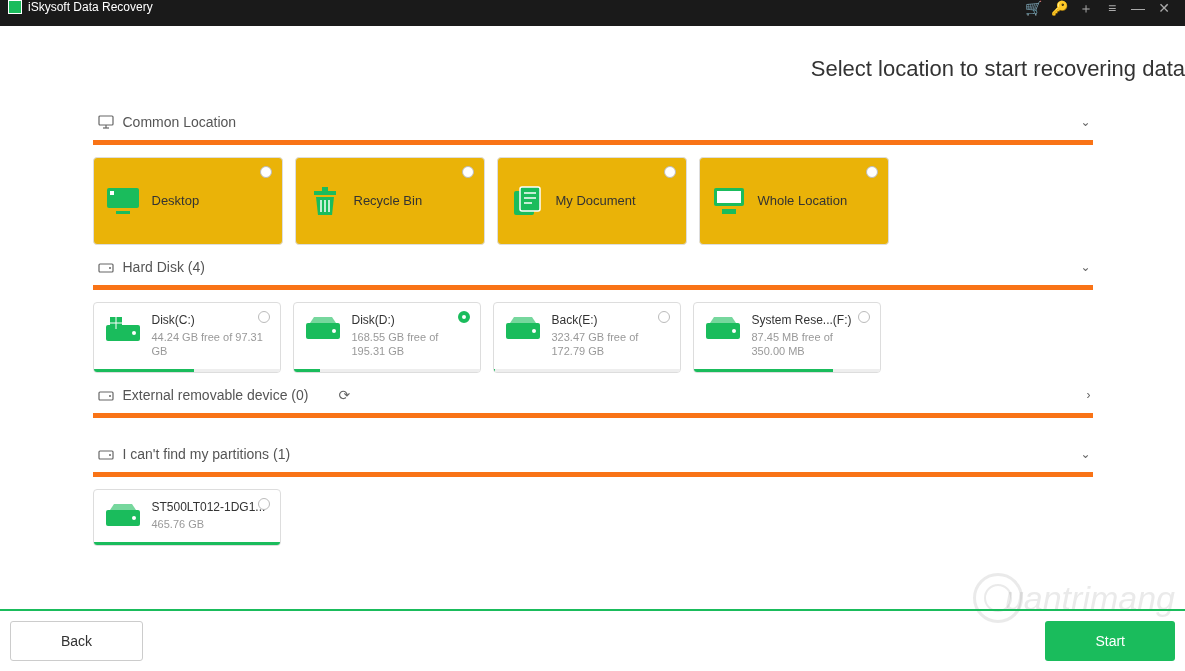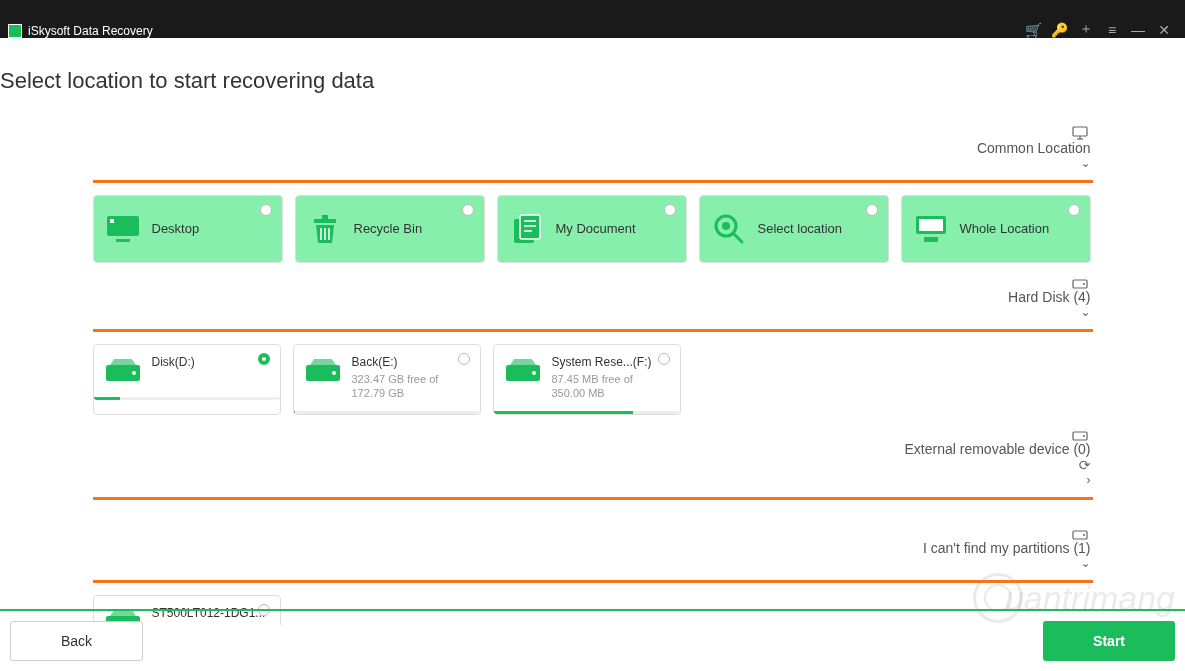--- a/index.html
+++ b/index.html
@@ -1,22 +1,22 @@
 <!DOCTYPE html>
 <html><head>
 <meta charset="utf-8">
 <style>
 * { margin: 0; padding: 0; box-sizing: border-box; font-family: "Segoe UI", Arial, sans-serif; }
 body { width: 1185px; height: 671px; background: #fff; overflow: hidden; position: relative; }
 
 .title-bar {
-  height: 38px;
+  height: 26px;
   background: #1a1a1a;
   display: flex;
-  align-items: flex-end;
+  align-items: flex-start;
   padding: 0 8px;
   color: #fff;
   font-size: 12px;
 }
 .title-bar .logo {
   width: 14px; height: 14px;
   background: #1abc5c;
   border: 1px solid #fff;
   margin-right: 6px;
 }
@@ -25,60 +25,59 @@
 .title-bar .ctl.cart { color: #e74c3c; }
 .title-bar .ctl.key { color: #1abc5c; }
 
 .main-area {
   height: calc(100% - 22px - 62px);
   padding: 30px 0 10px;
   overflow-y: auto;
 }
 
 .page-title {
-  text-align: left;
+  text-align: right;
   font-size: 22px;
   color: #333;
   font-weight: 400;
   margin-bottom: 22px;
 }
 
 .section {
   width: 1000px;
   margin: 0 auto;
 }
 .section-header {
   display: flex;
-  align-items: flex-end;
+  align-items: center;
   padding: 10px 2px;
-  border-bottom: 3px solid #f97316;
+  border-bottom: 5px solid #f97316;
   color: #555;
   font-size: 14px;
   cursor: pointer;
-  flex-direction: column;
 }
 .section-header .sh-icon { width: 22px; display: flex; justify-content: center; color: #666; }
 .section-header .sh-label { margin-left: 6px; }
 .section-header .sh-refresh { margin-left: 30px; color: #666; font-size: 14px; }
 .section-header .sh-spacer { flex: 1; }
 .section-header .sh-chevron { color: #666; font-size: 12px; }
 
 .card-row {
   display: flex;
   gap: 12px;
   padding: 12px 0 4px;
 }
 
 .card {
   position: relative;
   width: 190px;
-  height: 68px;
+  height: 88px;
   border: 1px solid #ddd;
   border-radius: 4px;
-  background: #86efac;
+  background: #eab308;
   display: flex;
   align-items: center;
   padding: 0 10px;
   cursor: pointer;
 }
 .card .radio {
   position: absolute;
   top: 8px; right: 10px;
   width: 12px; height: 12px;
   border: 1px solid #bbb;
@@ -144,21 +143,21 @@
 }
 .btn {
   height: 40px;
   padding: 0 50px;
   border-radius: 3px;
   font-size: 14px;
   cursor: pointer;
   display: flex; align-items: center; justify-content: center;
 }
 .btn-back { border: 1px solid #ccc; background: #fff; color: #333; }
-.btn-start { border: none; background: #1abc5c; color: #fff; margin-left: auto; font-weight: bold; }
+.btn-start { border: none; background: #1abc5c; color: #fff; margin-left: auto; }
 .footer-spacer { flex: 1; }
 
 .watermark {
   position: absolute;
   right: 10px; bottom: 48px;
   font-size: 34px;
   color: rgba(150,150,150,0.2);
   font-style: italic;
   pointer-events: none;
   display: flex;
@@ -247,31 +246,20 @@
               <line x1="12" y1="8" x2="24" y2="8" stroke="#fff" stroke-width="1.5"></line>
               <line x1="12" y1="13" x2="24" y2="13" stroke="#fff" stroke-width="1.5"></line>
               <line x1="12" y1="18" x2="20" y2="18" stroke="#fff" stroke-width="1.5"></line>
             </svg>
         </span>
         <span class="card-text">My Document</span>
       </div>
       <div class="card">
         <span class="radio"></span>
         <span class="card-icon">
-          <svg width="32" height="32" viewBox="0 0 32 32">
-              <circle cx="13" cy="13" r="10" fill="none" stroke="#1abc5c" stroke-width="3"></circle>
-              <circle cx="13" cy="13" r="4" fill="#1abc5c"></circle>
-              <line x1="21" y1="21" x2="29" y2="29" stroke="#1abc5c" stroke-width="3" stroke-linecap="round"></line>
-            </svg>
-        </span>
-        <span class="card-text">Select location</span>
-      </div>
-      <div class="card">
-        <span class="radio"></span>
-        <span class="card-icon">
           <svg width="34" height="30" viewBox="0 0 34 30">
               <rect x="2" y="2" width="30" height="18" rx="2" fill="#1abc5c"></rect>
               <rect x="5" y="5" width="24" height="12" fill="#fff"></rect>
               <rect x="10" y="23" width="14" height="5" fill="#1abc5c"></rect>
             </svg>
         </span>
         <span class="card-text">Whole Location</span>
       </div>
     </div>
   </div>
@@ -283,33 +271,55 @@
             <rect x="1" y="3" width="14" height="8" rx="1" fill="none" stroke="#666" stroke-width="1.2"></rect>
             <circle cx="12" cy="7" r="1" fill="#666"></circle>
           </svg>
       </span>
       <span class="sh-label">Hard Disk (4)</span>
       <span class="sh-spacer"></span>
       <span class="sh-chevron">⌄</span>
     </div>
     <div class="card-row">
 
+      <div class="disk-card">
+        <span class="radio"></span>
+        <div class="disk-body">
+          <span class="disk-icon">
+            <svg width="38" height="28" viewBox="0 0 38 28">
+                <rect x="2" y="10" width="34" height="16" rx="2" fill="#1abc5c"></rect>
+                <circle cx="30" cy="18" r="2" fill="#fff"></circle>
+                <rect x="6" y="2" width="12" height="12" fill="#1abc5c"></rect>
+                <line x1="12" y1="2" x2="12" y2="14" stroke="#fff" stroke-width="1"></line>
+                <line x1="6" y1="8" x2="18" y2="8" stroke="#fff" stroke-width="1"></line>
+              </svg>
+          </span>
+          <div class="disk-info">
+            <div class="disk-name">Disk(C:)</div>
+            <div class="disk-free">44.24 GB  free of 97.31 GB</div>
+          </div>
+        </div>
+        <div class="progress">
+            <div class="fill" style="width:54%"></div>
+          </div>
+      </div>
 
       <div class="disk-card">
         <span class="radio selected"></span>
         <div class="disk-body">
           <span class="disk-icon">
             <svg width="38" height="26" viewBox="0 0 38 26">
                 <rect x="2" y="8" width="34" height="16" rx="2" fill="#1abc5c"></rect>
                 <circle cx="30" cy="16" r="2" fill="#fff"></circle>
                 <path d="M6 8 L10 2 L28 2 L32 8 Z" fill="#1abc5c" opacity="0.6"></path>
               </svg>
           </span>
           <div class="disk-info">
             <div class="disk-name">Disk(D:)</div>
+            <div class="disk-free">168.55 GB  free of 195.31 GB</div>
           </div>
         </div>
         <div class="progress">
             <div class="fill" style="width:14%"></div>
           </div>
       </div>
 
       <div class="disk-card">
         <span class="radio"></span>
         <div class="disk-body">

